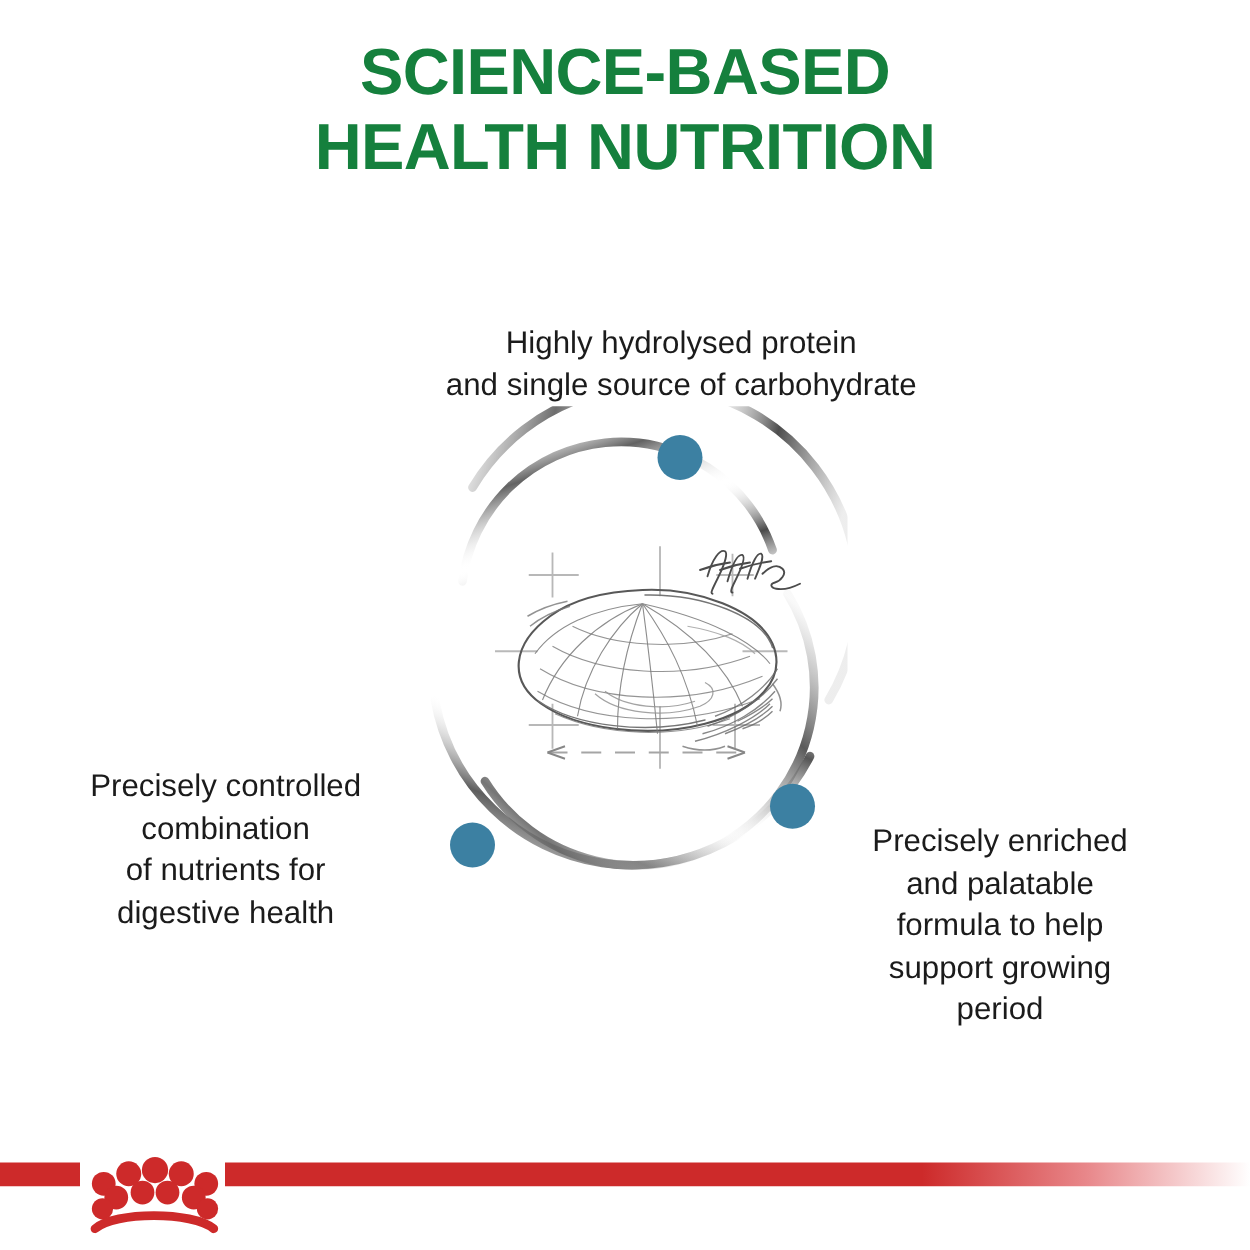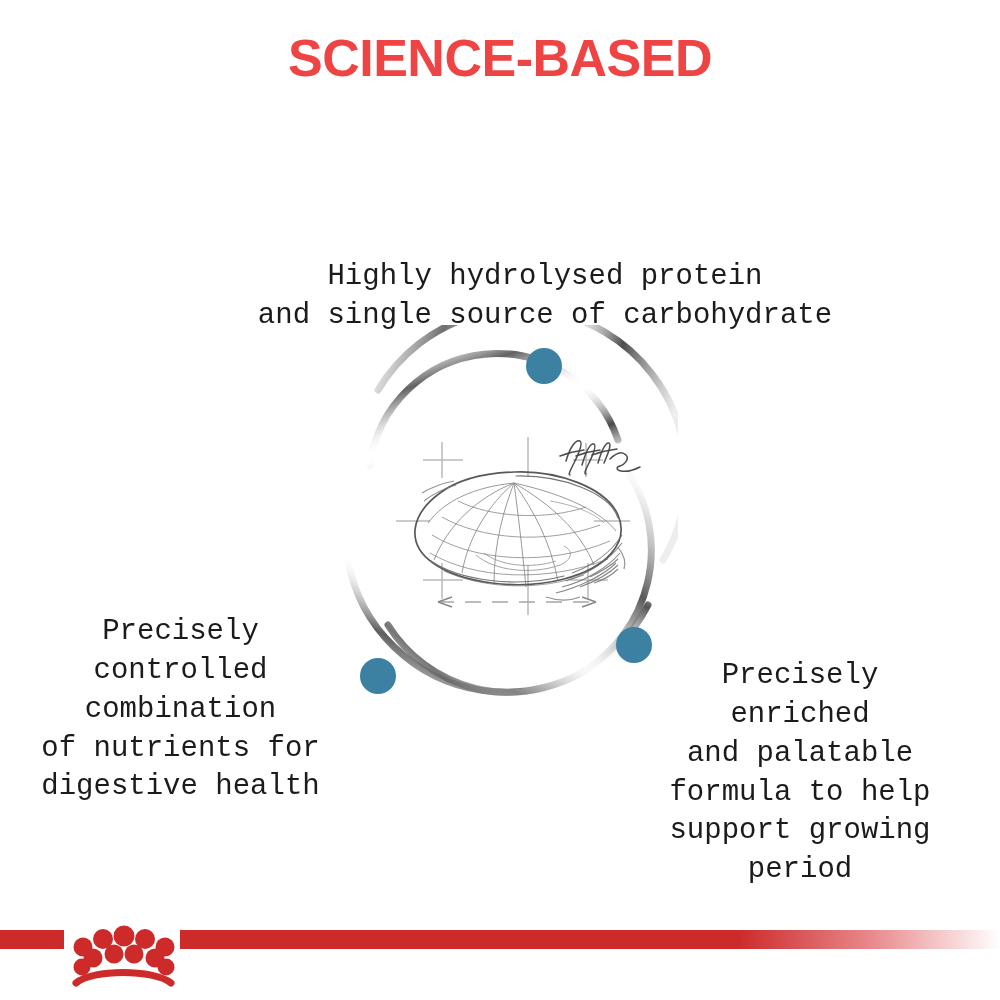--- a/index.html
+++ b/index.html
@@ -27,32 +27,32 @@
   .headline {
     position: absolute;
     left: 0;
     top: 28px;
     width: 1000px;
     text-align: center;
     font-weight: bold;
     font-size: 52px;
     line-height: 1.16;
     letter-spacing: -0.5px;
-    color: #ef4444;
+    color: #15803d;
     font-family: "Liberation Sans", sans-serif;
   }
   .headline .hl-line { display: block; }
 
   
   .callout {
     position: absolute;
-    font-size: 29px;
+    font-size: 25px;
     line-height: 1.34;
     color: #1b1b1b;
-    font-family: Liberation Mono, monospace;
+    font-family: Liberation Sans, sans-serif;
     text-align: center;
     white-space: pre-line;
     font-weight: 400;
   }
   .callout-top {
     left: 250px;
     top: 258px;
     width: 590px;
   }
   .callout-left {
@@ -108,20 +108,21 @@
     height: 62px;
   }
 </style>
 </head>
 <body>
 
 <div id="page">
 
   <div class="headline">
     <span class="hl-line">SCIENCE-BASED</span>
+    <span class="hl-line">HEALTH NUTRITION</span>
   </div>
 
   <div class="callout callout-top">Highly hydrolysed protein
 and single source of carbohydrate</div>
 
   <div class="callout callout-left">Precisely controlled
 combination
 of nutrients for
 digestive health</div>
 

